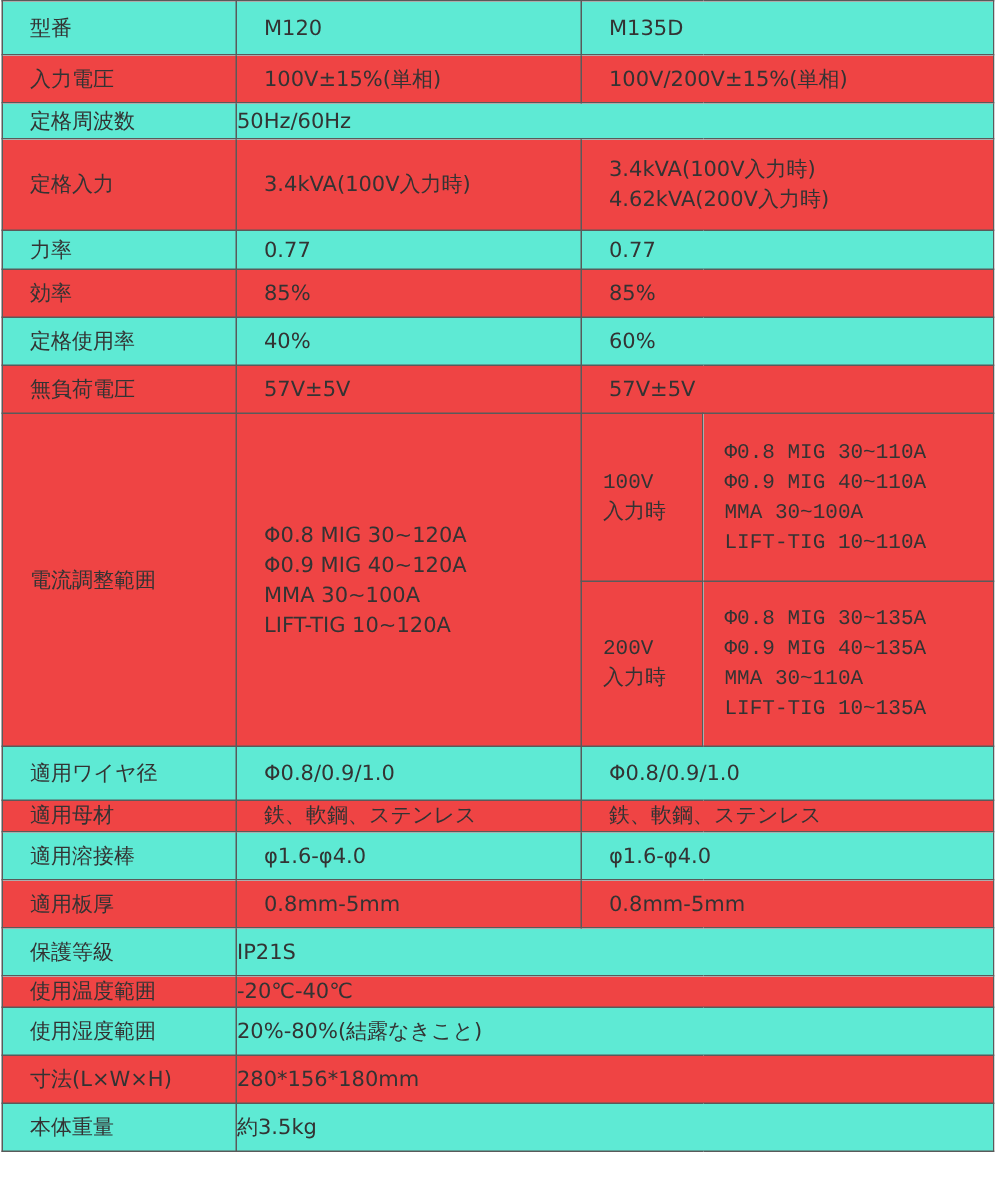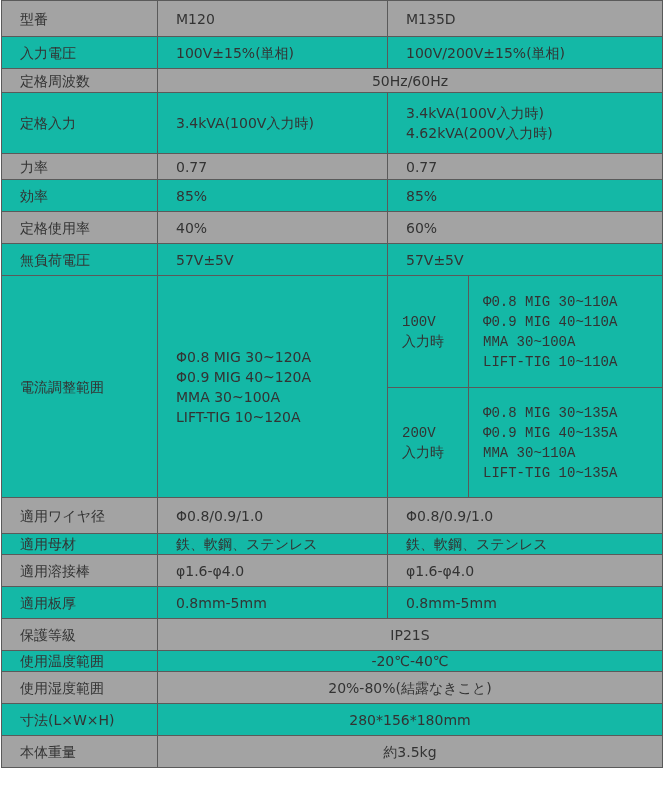--- a/index.html
+++ b/index.html
@@ -14,23 +14,23 @@
       color: #333333;
     }
     table.spec td {
       border: 1px solid #5a5a5a;
       padding: 0 0 0 18px;
       vertical-align: middle;
       line-height: 20px;
       white-space: nowrap;
       overflow: hidden;
     }
-    tr.gray td { background: #a3a3a3; }
-    tr.white td { background: #14b8a6; }
-    td.center { text-align: center; padding-left: 0 !important; }
+    tr.gray td { background: #5eead4; }
+    tr.white td { background: #ef4444; }
+    td.center { text-align: left; padding-left: 0 !important; }
     td.sub { padding-left: 14px !important; font-family: Liberation Mono, monospace; }
     .line { display: block; }
   </style>
 </head>
 <body>
 
 <table class="spec">
   <colgroup>
     <col style="width:156px">
     <col style="width:230px">

